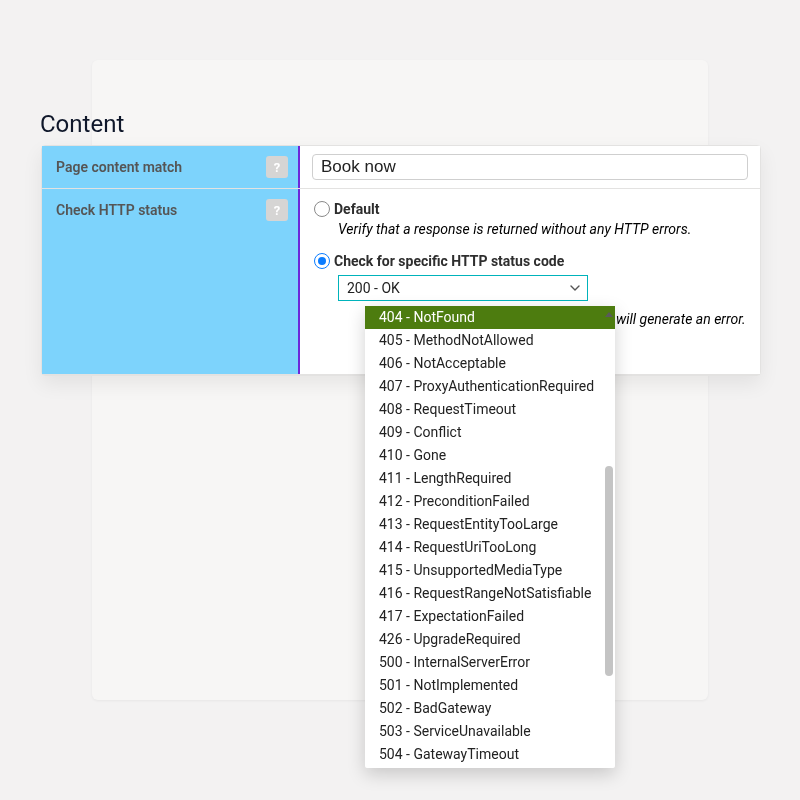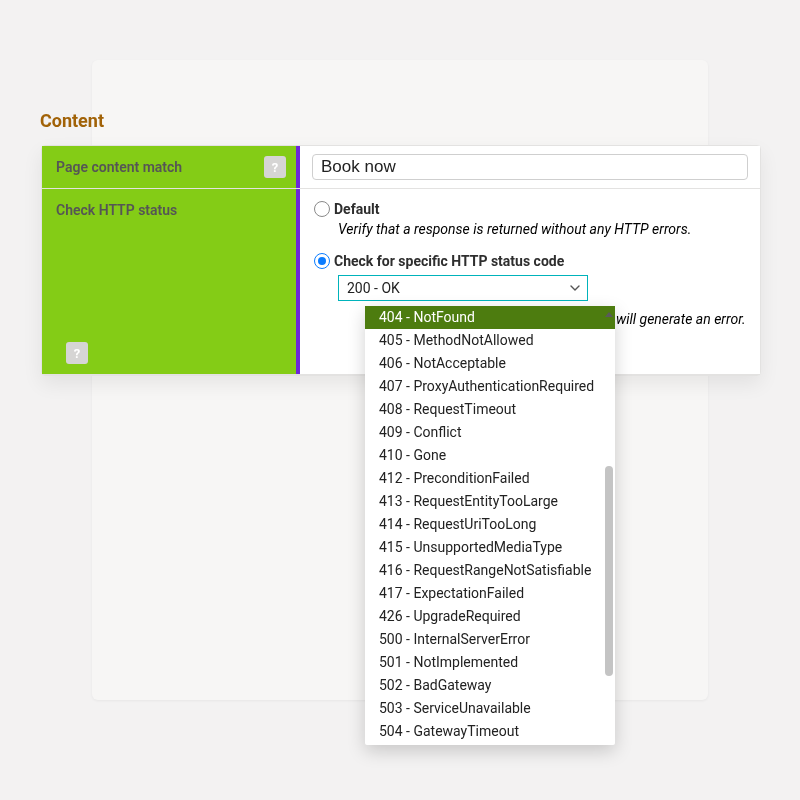--- a/index.html
+++ b/index.html
@@ -13,45 +13,45 @@
   .page { width: 800px; height: 800px; position: relative; }
   .panel {
     position: absolute;
     left: 92px; top: 60px;
     width: 616px; height: 640px;
     background: #f7f6f5;
     border-radius: 6px;
     box-shadow: 0 1px 3px rgba(0,0,0,0.05);
   }
   .section-title {
-    color: #a16207;
-    font-size: 18px;
-    font-weight: 700;
+    color: #0f172a;
+    font-size: 24px;
+    font-weight: 400;
     padding: 50px 0 14px 0;
     margin-left: -52px;
   }
   .form-area {
     position: absolute;
     left: 41px; top: 145px;
     width: 720px;
     border: 1px solid #e3e2e1;
     border-radius: 4px;
     background: #fff;
     box-shadow: 0 8px 20px rgba(0,0,0,0.07);
   }
   .row { display: flex; border-bottom: 1px solid #e3e2e1; }
   .row:last-child { border-bottom: none; }
   .label-col {
     width: 258px;
-    background: #84cc16;
+    background: #7dd3fc;
     padding: 10px 10px 10px 14px;
     display: flex;
     align-items: flex-start;
     justify-content: space-between;
-    border-right: 4px solid #6d28d9;
+    border-right: 2px solid #6d28d9;
   }
   .label-col .lbl {
     font-weight: 600;
     color: #555;
     line-height: 22px;
   }
   .helpbox {
     width: 22px; height: 22px;
     background: #d6d5d4;
     color: #fff;
@@ -167,21 +167,21 @@
       <div class="label-col">
         <span class="lbl">Page content match</span>
         <span class="helpbox">?</span>
       </div>
       <div class="input-col">
         <input type="text" value="Book now" style="">
       </div>
     </div>
 
     <div class="row">
-      <div class="label-col" style="min-height:185px;flex-direction:column;">
+      <div class="label-col" style="min-height:185px;">
         <span class="lbl">Check HTTP status</span>
         <span class="helpbox">?</span>
       </div>
       <div class="input-col" style="padding:12px 14px 18px 14px;">
 
         <div class="radio-block">
           <div class="radio-line">
             <span class="radio"></span>
             <span class="radio-label">Default</span>
           </div>
@@ -213,20 +213,21 @@
 
     <div class="dropdown">
       <div class="dd-inner" id="dd-list">
           <div class="option selected">404 - NotFound</div>
           <div class="option">405 - MethodNotAllowed</div>
           <div class="option">406 - NotAcceptable</div>
           <div class="option">407 - ProxyAuthenticationRequired</div>
           <div class="option">408 - RequestTimeout</div>
           <div class="option">409 -  Conflict</div>
           <div class="option">410 - Gone</div>
+          <div class="option">411 - LengthRequired</div>
           <div class="option">412 - PreconditionFailed</div>
           <div class="option">413 - RequestEntityTooLarge</div>
           <div class="option">414 - RequestUriTooLong</div>
           <div class="option">415 - UnsupportedMediaType</div>
           <div class="option">416 - RequestRangeNotSatisfiable</div>
           <div class="option">417 - ExpectationFailed</div>
           <div class="option">426 - UpgradeRequired</div>
           <div class="option">500 - InternalServerError</div>
           <div class="option">501 - NotImplemented</div>
           <div class="option">502 - BadGateway</div>

